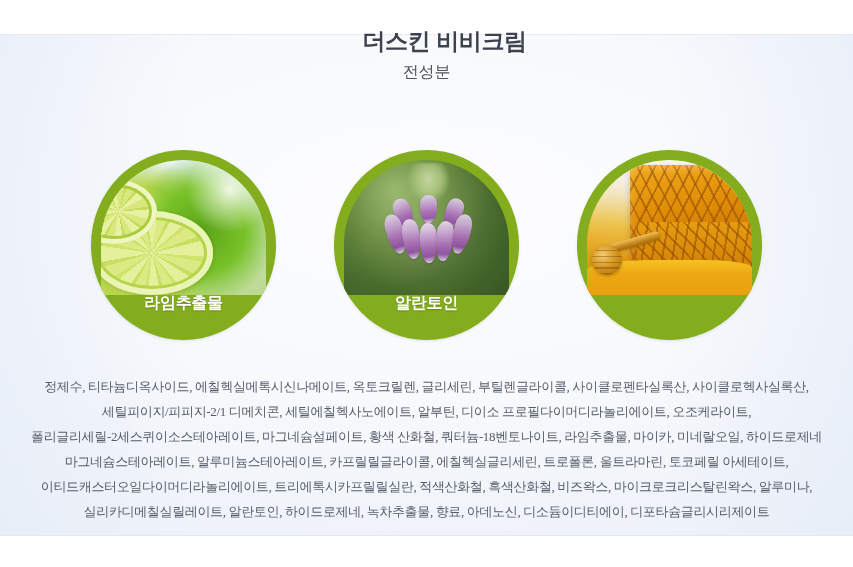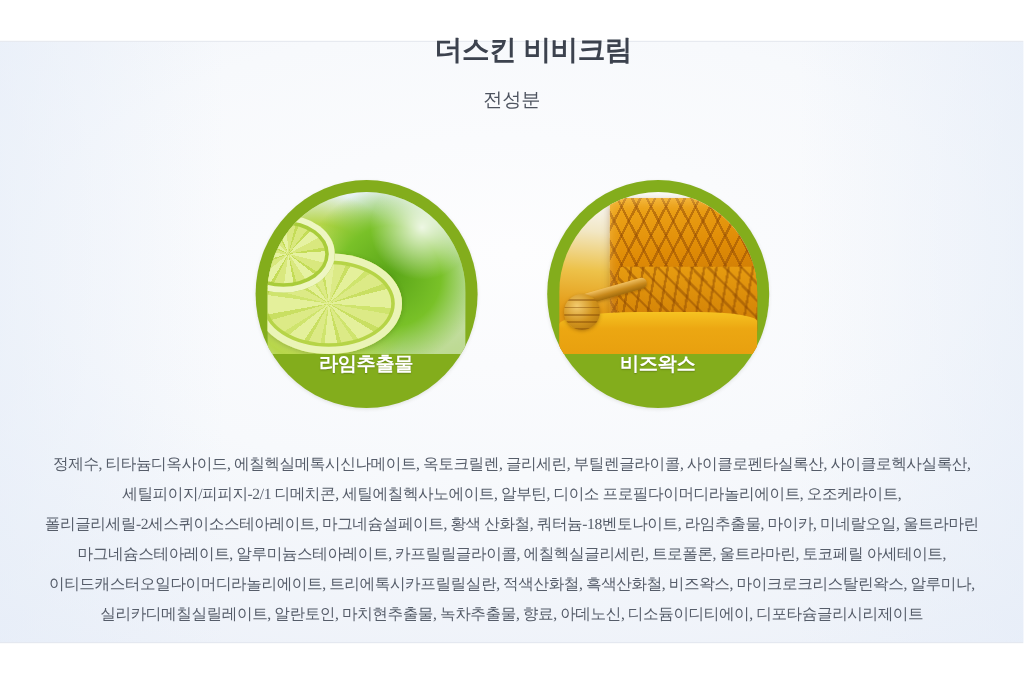--- a/index.html
+++ b/index.html
@@ -66,21 +66,21 @@
     color: #3c424e;
     margin: 0;
     padding-left: 36px;
   }
   #product-subtitle {
     font-size: 16px;
     line-height: 24px;
     font-weight: normal;
     letter-spacing: -0.2px;
     color: #4d535f;
-    margin: 16px 0 0 0;
+    margin: 4px 0 0 0;
   }
 
   
   #circles {
     position: absolute;
     left: 0;
     top: 150px;
     width: 853px;
     height: 195px;
     display: flex;
@@ -304,38 +304,54 @@
 
   <div id="circles">
 
     <div class="circle">
       <div class="circle-photo">
         <div class="art art-lime"></div>
       </div>
       <div class="circle-label">라임추출물</div>
     </div>
 
+    <div class="circle">
+      <div class="circle-photo">
+        <div class="art art-flower">
+          <div class="stem"></div>
+          <div class="bell b6"></div>
+          <div class="bell b8"></div>
+          <div class="bell b7"></div>
+          <div class="bell b1"></div>
+          <div class="bell b2"></div>
+          <div class="bell b3"></div>
+          <div class="bell b4"></div>
+          <div class="bell b5"></div>
+          <div class="haze"></div>
+        </div>
+      </div>
+      <div class="circle-label">알란토인</div>
+    </div>
 
     <div class="circle">
       <div class="circle-photo">
         <div class="art art-honey">
           <div class="comb"></div>
           <div class="comb2"></div>
           <div class="pool"></div>
           <div class="dipper-handle"></div>
           <div class="dipper-head"></div>
         </div>
       </div>
-      <div class="circle-label">비즈왁스</div>
     </div>
 
   </div>
 
   <div id="ingredients">
     <div class="ingredient-line">정제수, 티타늄디옥사이드, 에칠헥실메톡시신나메이트, 옥토크릴렌, 글리세린, 부틸렌글라이콜, 사이클로펜타실록산, 사이클로헥사실록산,</div>
     <div class="ingredient-line">세틸피이지/피피지-2/1 디메치콘, 세틸에칠헥사노에이트, 알부틴, 디이소 프로필다이머디라놀리에이트, 오조케라이트,</div>
-    <div class="ingredient-line">폴리글리세릴-2세스퀴이소스테아레이트, 마그네슘설페이트, 황색 산화철, 쿼터늄-18벤토나이트, 라임추출물, 마이카, 미네랄오일, 울트라마린</div>
+    <div class="ingredient-line">폴리글리세릴-2세스퀴이소스테아레이트, 마그네슘설페이트, 황색 산화철, 쿼터늄-18벤토나이트, 라임추출물, 마이카, 미네랄오일, 하이드로제네</div>
     <div class="ingredient-line">마그네슘스테아레이트, 알루미늄스테아레이트, 카프릴릴글라이콜, 에칠헥실글리세린, 트로폴론, 울트라마린, 토코페릴 아세테이트,</div>
     <div class="ingredient-line">이티드캐스터오일다이머디라놀리에이트, 트리에톡시카프릴릴실란, 적색산화철, 흑색산화철, 비즈왁스, 마이크로크리스탈린왁스, 알루미나,</div>
-    <div class="ingredient-line">실리카디메칠실릴레이트, 알란토인, 마치현추출물, 녹차추출물, 향료, 아데노신, 디소듐이디티에이, 디포타슘글리시리제이트</div>
+    <div class="ingredient-line">실리카디메칠실릴레이트, 알란토인, 하이드로제네, 녹차추출물, 향료, 아데노신, 디소듐이디티에이, 디포타슘글리시리제이트</div>
   </div>
 
 </div>
 
 </body></html>

